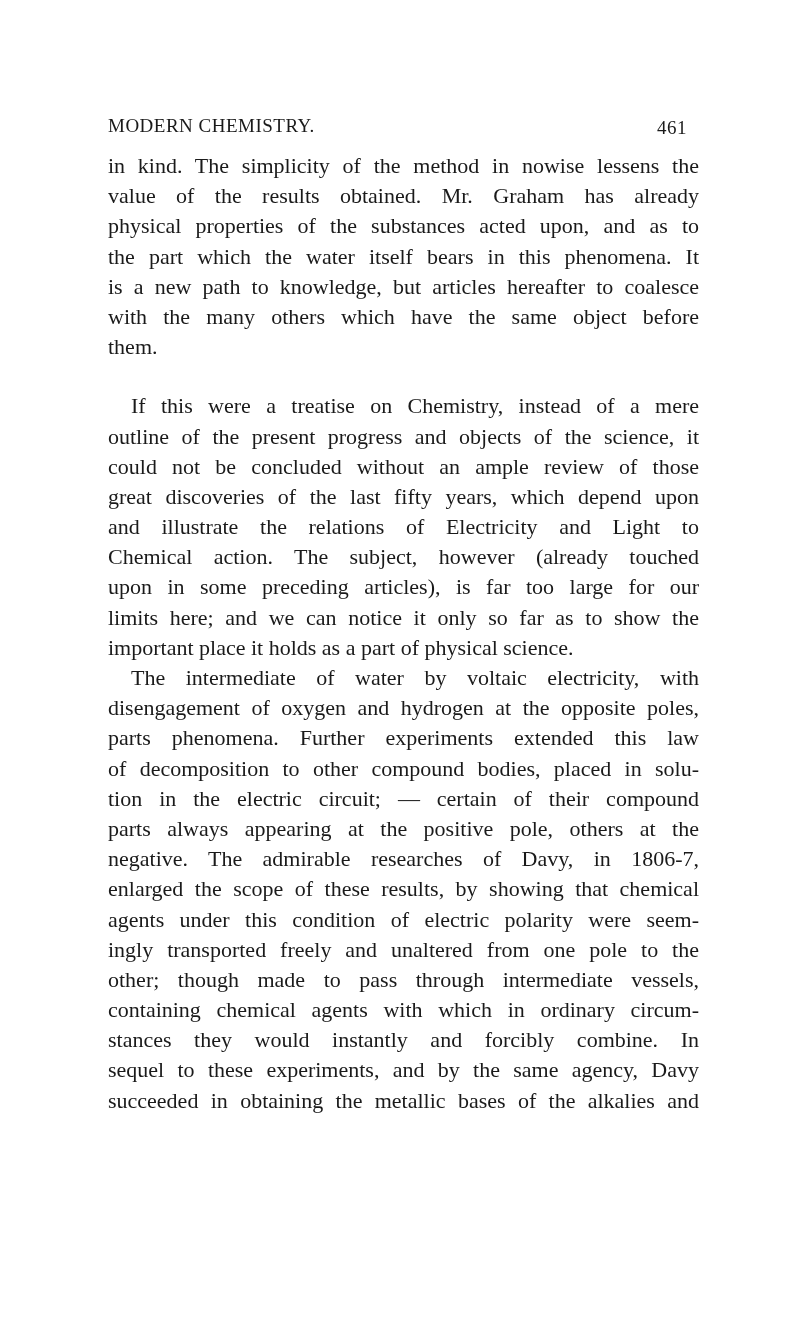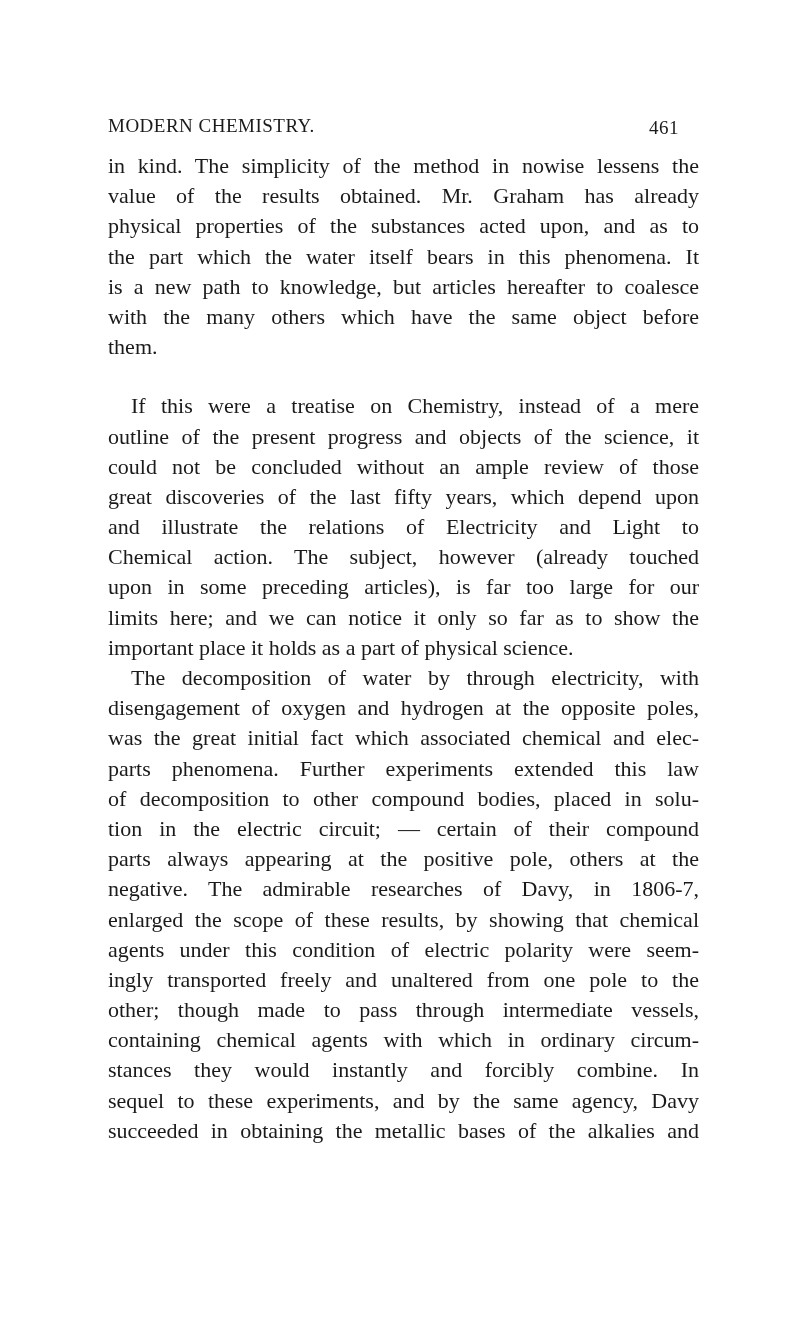--- a/index.html
+++ b/index.html
@@ -32,21 +32,21 @@
     }
     .running-head .title {
       position: absolute;
       left: 0;
       width: 591px;
       text-align: left;
       top: 3px;
     }
     .running-head .folio {
       position: absolute;
-      right: 20px;
+      right: 12px;
       top: 5px;
       font-size: 19px;
     }
     .body-text {
       position: absolute;
       top: 151px;
       left: 0;
       width: 591px;
     }
     .line {
@@ -99,23 +99,22 @@
       <span class="line">could not be concluded without an ample review of those</span>
       <span class="line">great discoveries of the last fifty years, which depend upon</span>
       <span class="line">and illustrate the relations of Electricity and Light to</span>
       <span class="line">Chemical action.  The subject, however (already touched</span>
       <span class="line">upon in some preceding articles), is far too large for our</span>
       <span class="line">limits here; and we can notice it only so far as to show the</span>
       <span class="line last">important place it holds as a part of physical science.</span>
     </div>
 
     <div>
-      <span class="line indent">The decomposition of water by through electricity, with</span>
+      <span class="line indent">The intermediate of water by voltaic electricity, with</span>
       <span class="line">disengagement of oxygen and hydrogen at the opposite poles,</span>
-      <span class="line">was the great initial fact which associated chemical and elec-</span>
       <span class="line">parts phenomena.  Further experiments extended this law</span>
       <span class="line">of decomposition to other compound bodies, placed in solu-</span>
       <span class="line">tion in the electric circuit; — certain of their compound</span>
       <span class="line">parts always appearing at the positive pole, others at the</span>
       <span class="line">negative.  The admirable researches of Davy, in 1806-7,</span>
       <span class="line">enlarged the scope of these results, by showing that chemical</span>
       <span class="line">agents under this condition of electric polarity were seem-</span>
       <span class="line">ingly transported freely and unaltered from one pole to the</span>
       <span class="line">other; though made to pass through intermediate vessels,</span>
       <span class="line">containing chemical agents with which in ordinary circum-</span>

